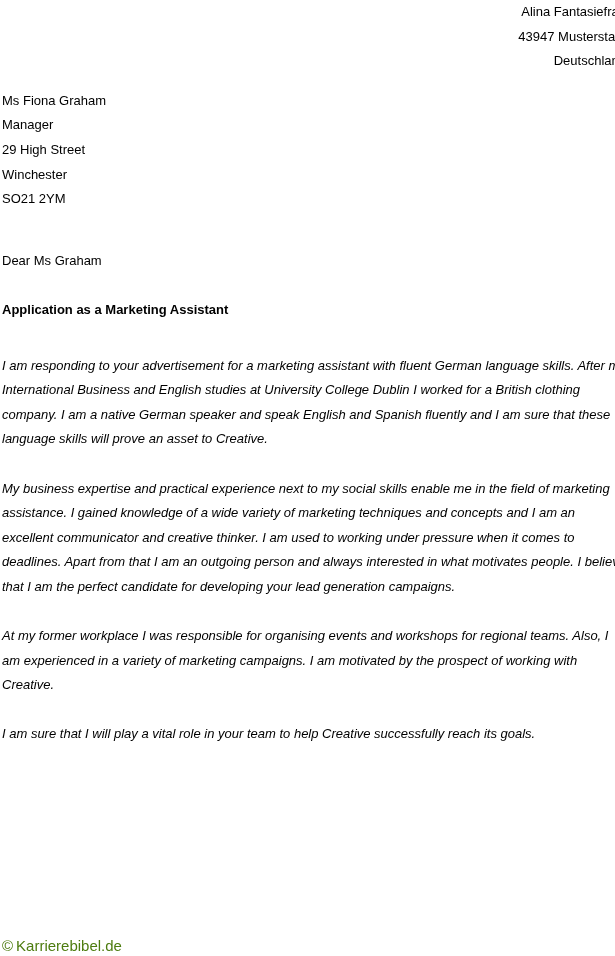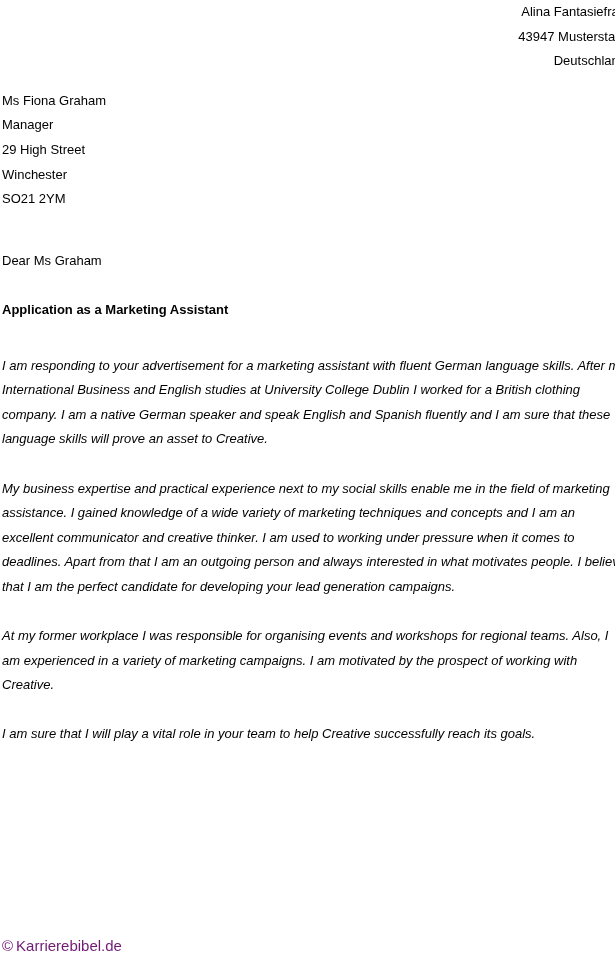--- a/index.html
+++ b/index.html
@@ -88,21 +88,21 @@
     margin-bottom: 0;
   }
 
   
   .footer {
     position: absolute;
     left: 2px;
     top: 936px;
     line-height: 20px;
     font-size: 15px;
-    color: #701a75;
+    color: #4d7c0f;
     white-space: nowrap;
   }
   .footer .copyright-mark {
     font-size: 15px;
     margin-right: 3px;
   }
 </style>
 </head>
 <body>
 

